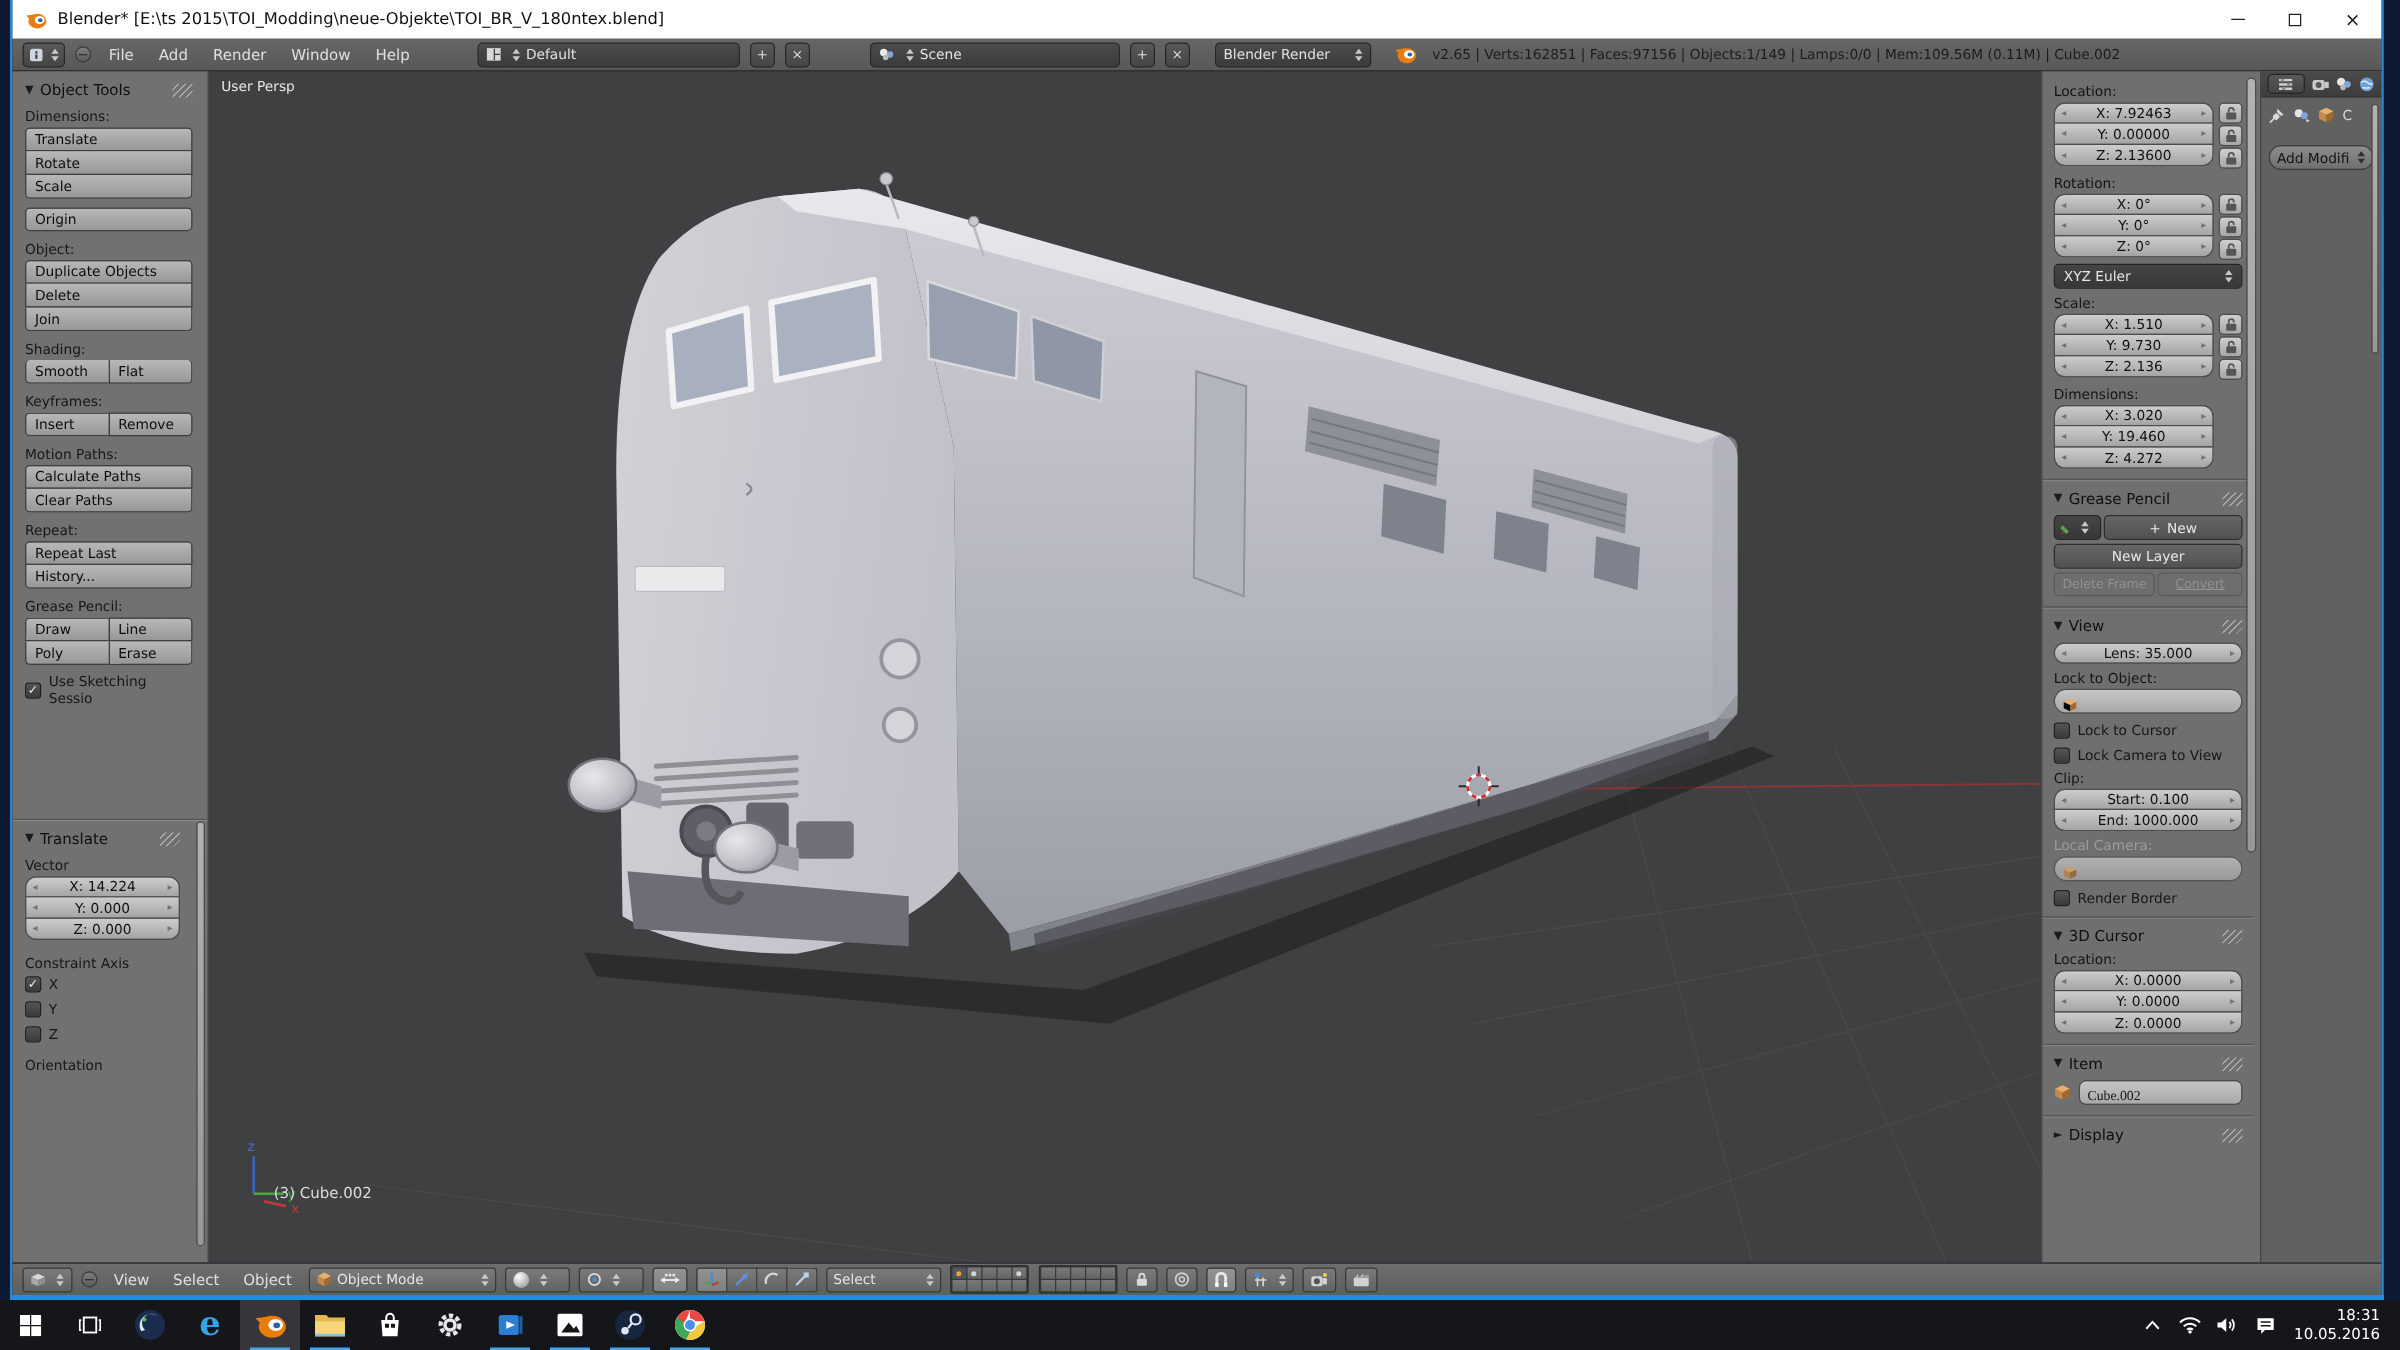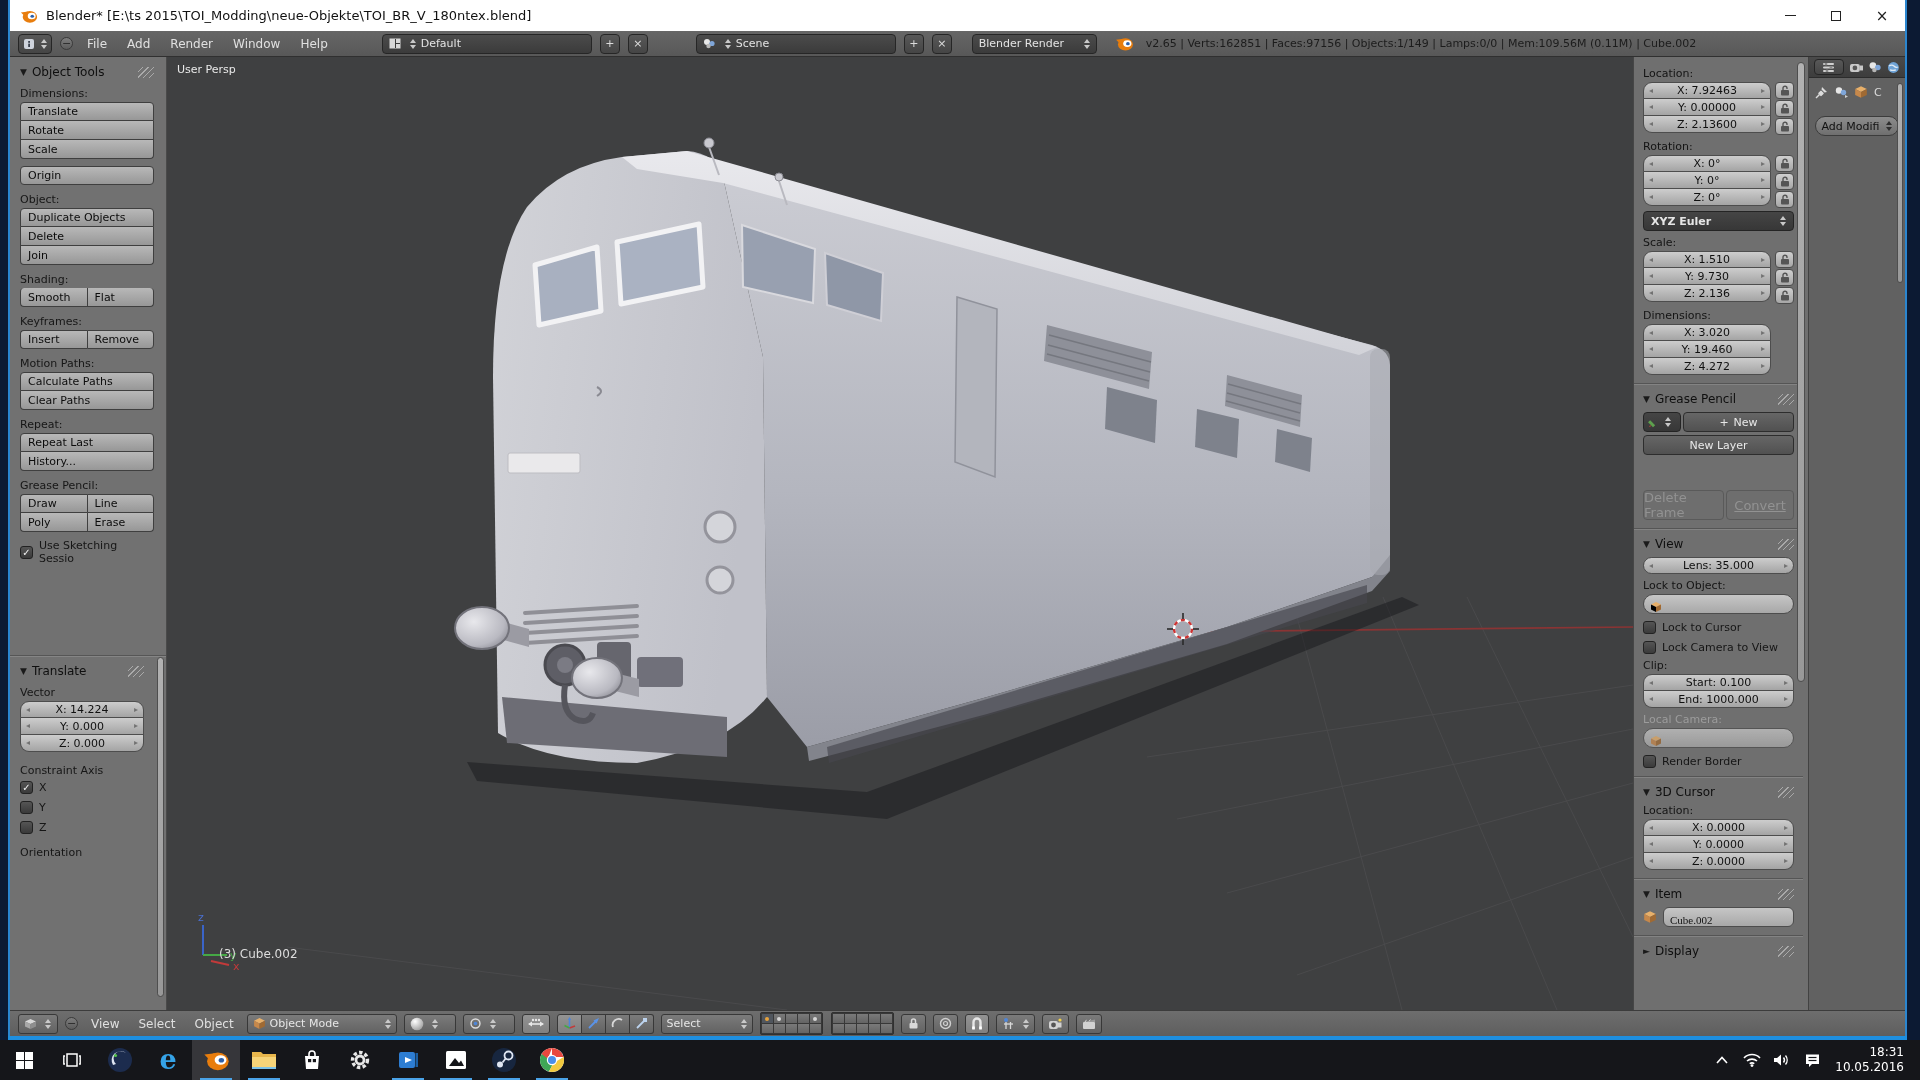--- a/index.html
+++ b/index.html
@@ -74,25 +74,25 @@
   .pill .la { left:5px; } .pill .ra { right:5px; }
   .pstack .pill { border-radius:0; border-top-width:0; }
   .pstack .pill:first-child { border-radius:9px 9px 0 0; border-top-width:1px; }
   .pstack .pill:last-child { border-radius:0 0 9px 9px; }
   .trow { display:flex; gap:4px; margin-bottom:2px; }
   .trow .pstack { flex:1; }
   .lockcol { display:flex; flex-direction:column; gap:1px; padding-top:0; }
   .lockbtn { width:19px; height:17px; background:linear-gradient(#cfcfcf,#a6a6a6);
     border:1px solid #4d4d4d; border-radius:4px; display:flex; align-items:center; justify-content:center; }
   .ddark { height:20px; background:linear-gradient(#454545,#373737); border:1px solid #242424;
-    border-radius:4px; color:#e6e6e6; font-size:11px; display:flex; align-items:center; padding:0 7px;font-weight:bold; }
+    border-radius:4px; color:#e6e6e6; font-size:11px; display:flex; align-items:center; padding:0 7px; }
   .dbtn { height:20px; background:linear-gradient(#666,#515151); border:1px solid #2d2d2d;
     border-radius:4px; color:#e8e8e8; font-size:11px; display:flex; align-items:center; justify-content:center; }
-  .disbtn { height:30px; background:#6e6e6e; border:1px solid #5a5a5a; border-radius:4px;
-    color:#929292; font-size:13px; display:flex; align-items:center; justify-content:center;margin-top:32px; }
+  .disbtn { height:19px; background:#6e6e6e; border:1px solid #5a5a5a; border-radius:4px;
+    color:#929292; font-size:10px; display:flex; align-items:center; justify-content:center; }
   .psep { border-top:1px solid #555; box-shadow:0 1px 0 rgba(255,255,255,.14); margin:8px -9px; }
 
   
   #viewport { left:167px; top:57px; width:1466px; height:953px; background:#3f4041; overflow:hidden; }
   #vp-label { left:10px; top:6px; color:#e9e9e9; font-size:11px; }
   #vp-object { left:52px; top:890px; color:#dddddd; font-size:12px; }
 
   
   #npanel { left:1633px; top:57px; width:175px; height:953px; background:#6f6f6f;
     border-left:1px solid #464646; padding:5px 14px 0 9px; color:#141414; font-size:11px; }

